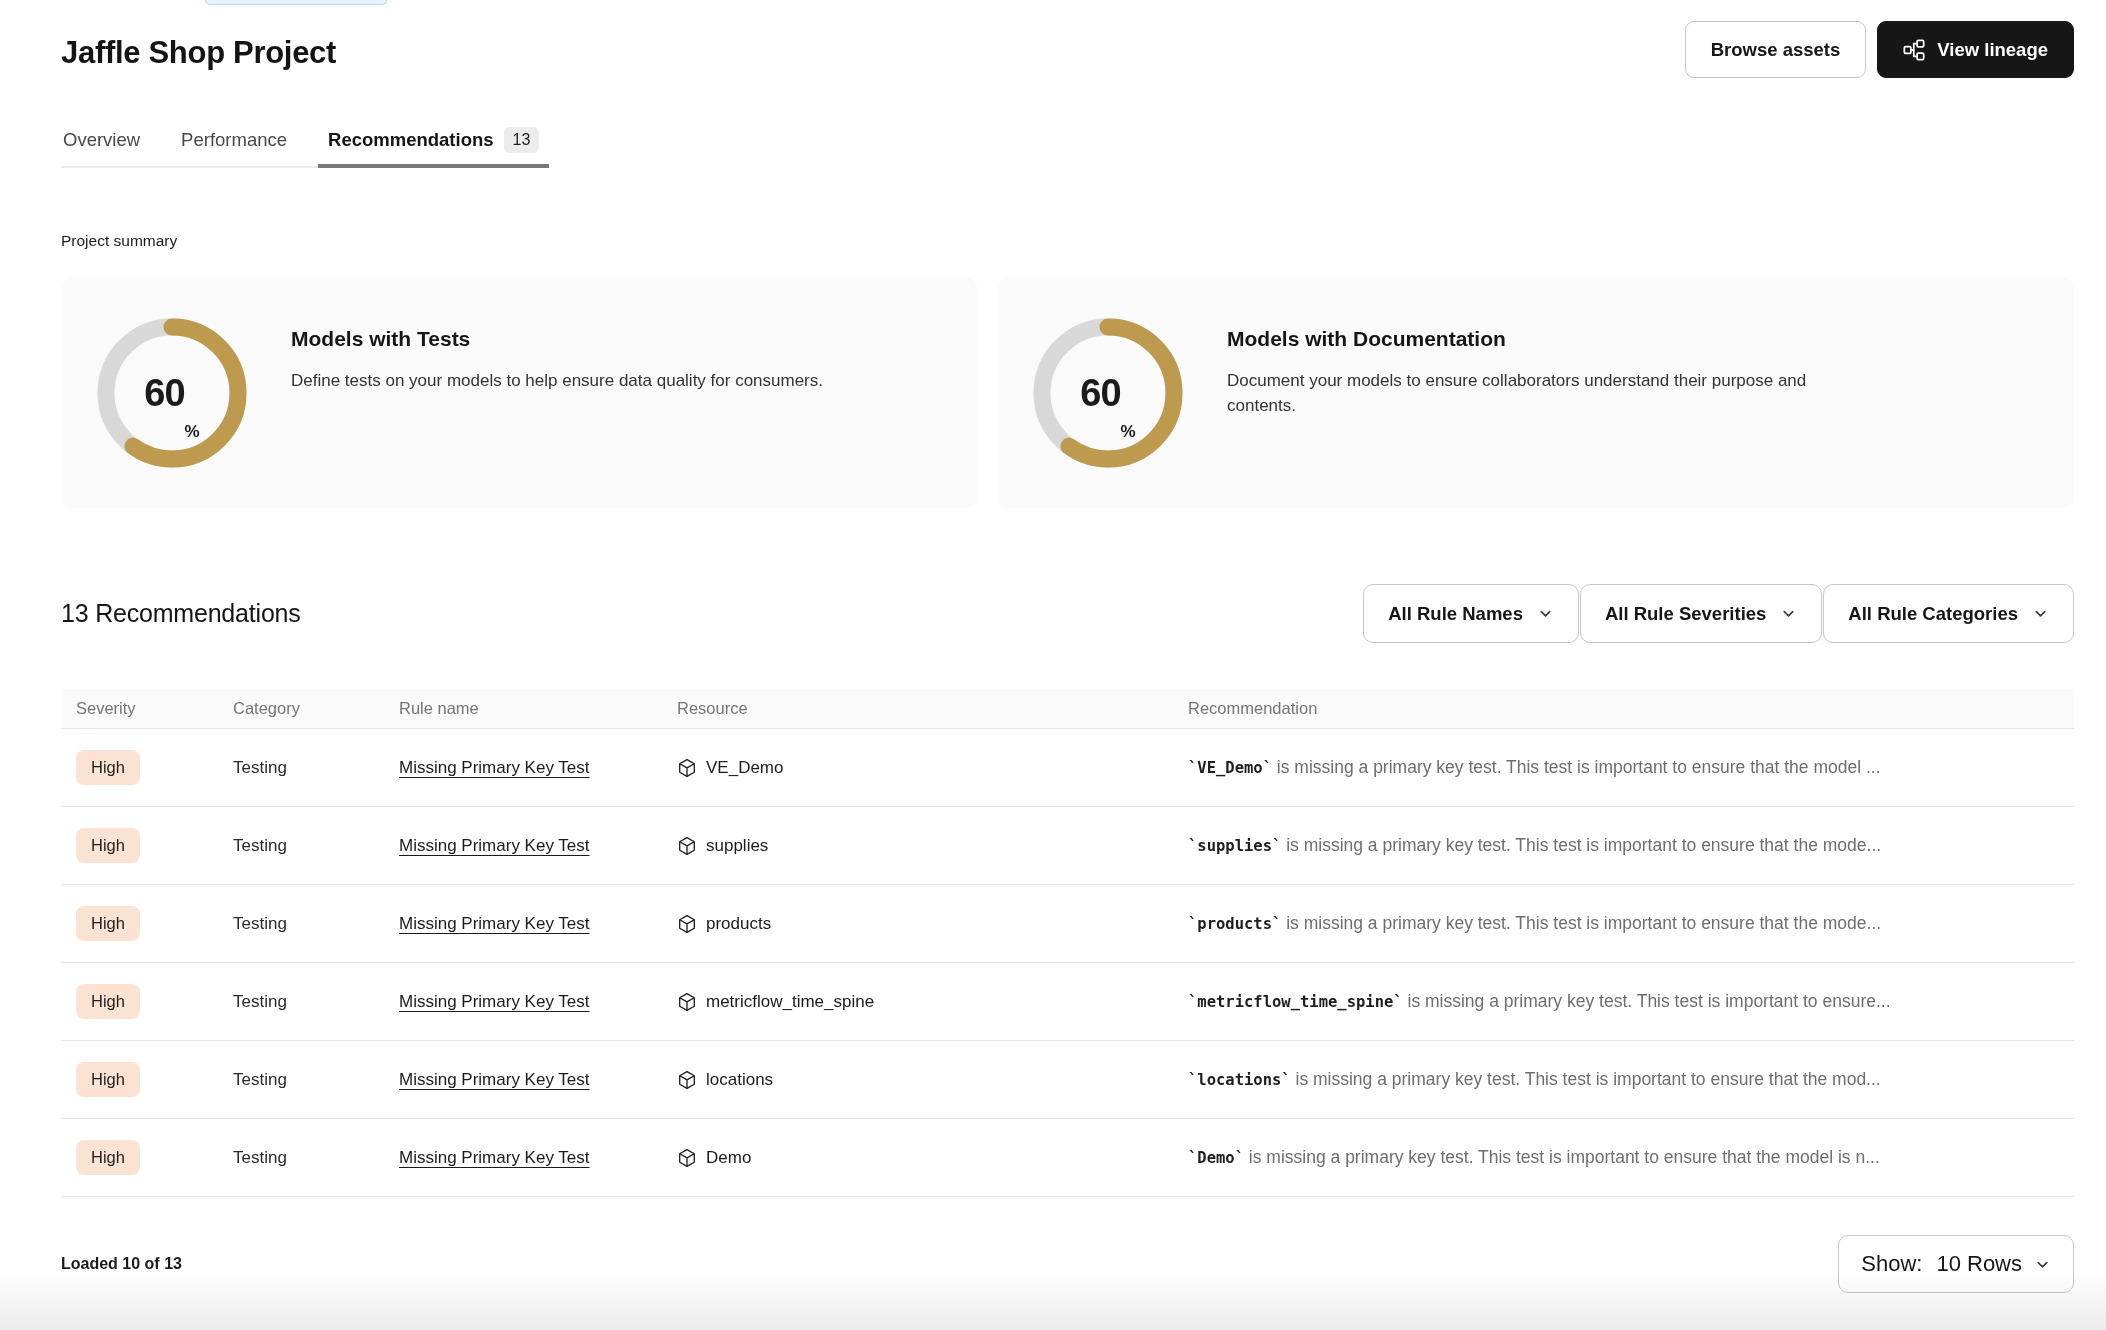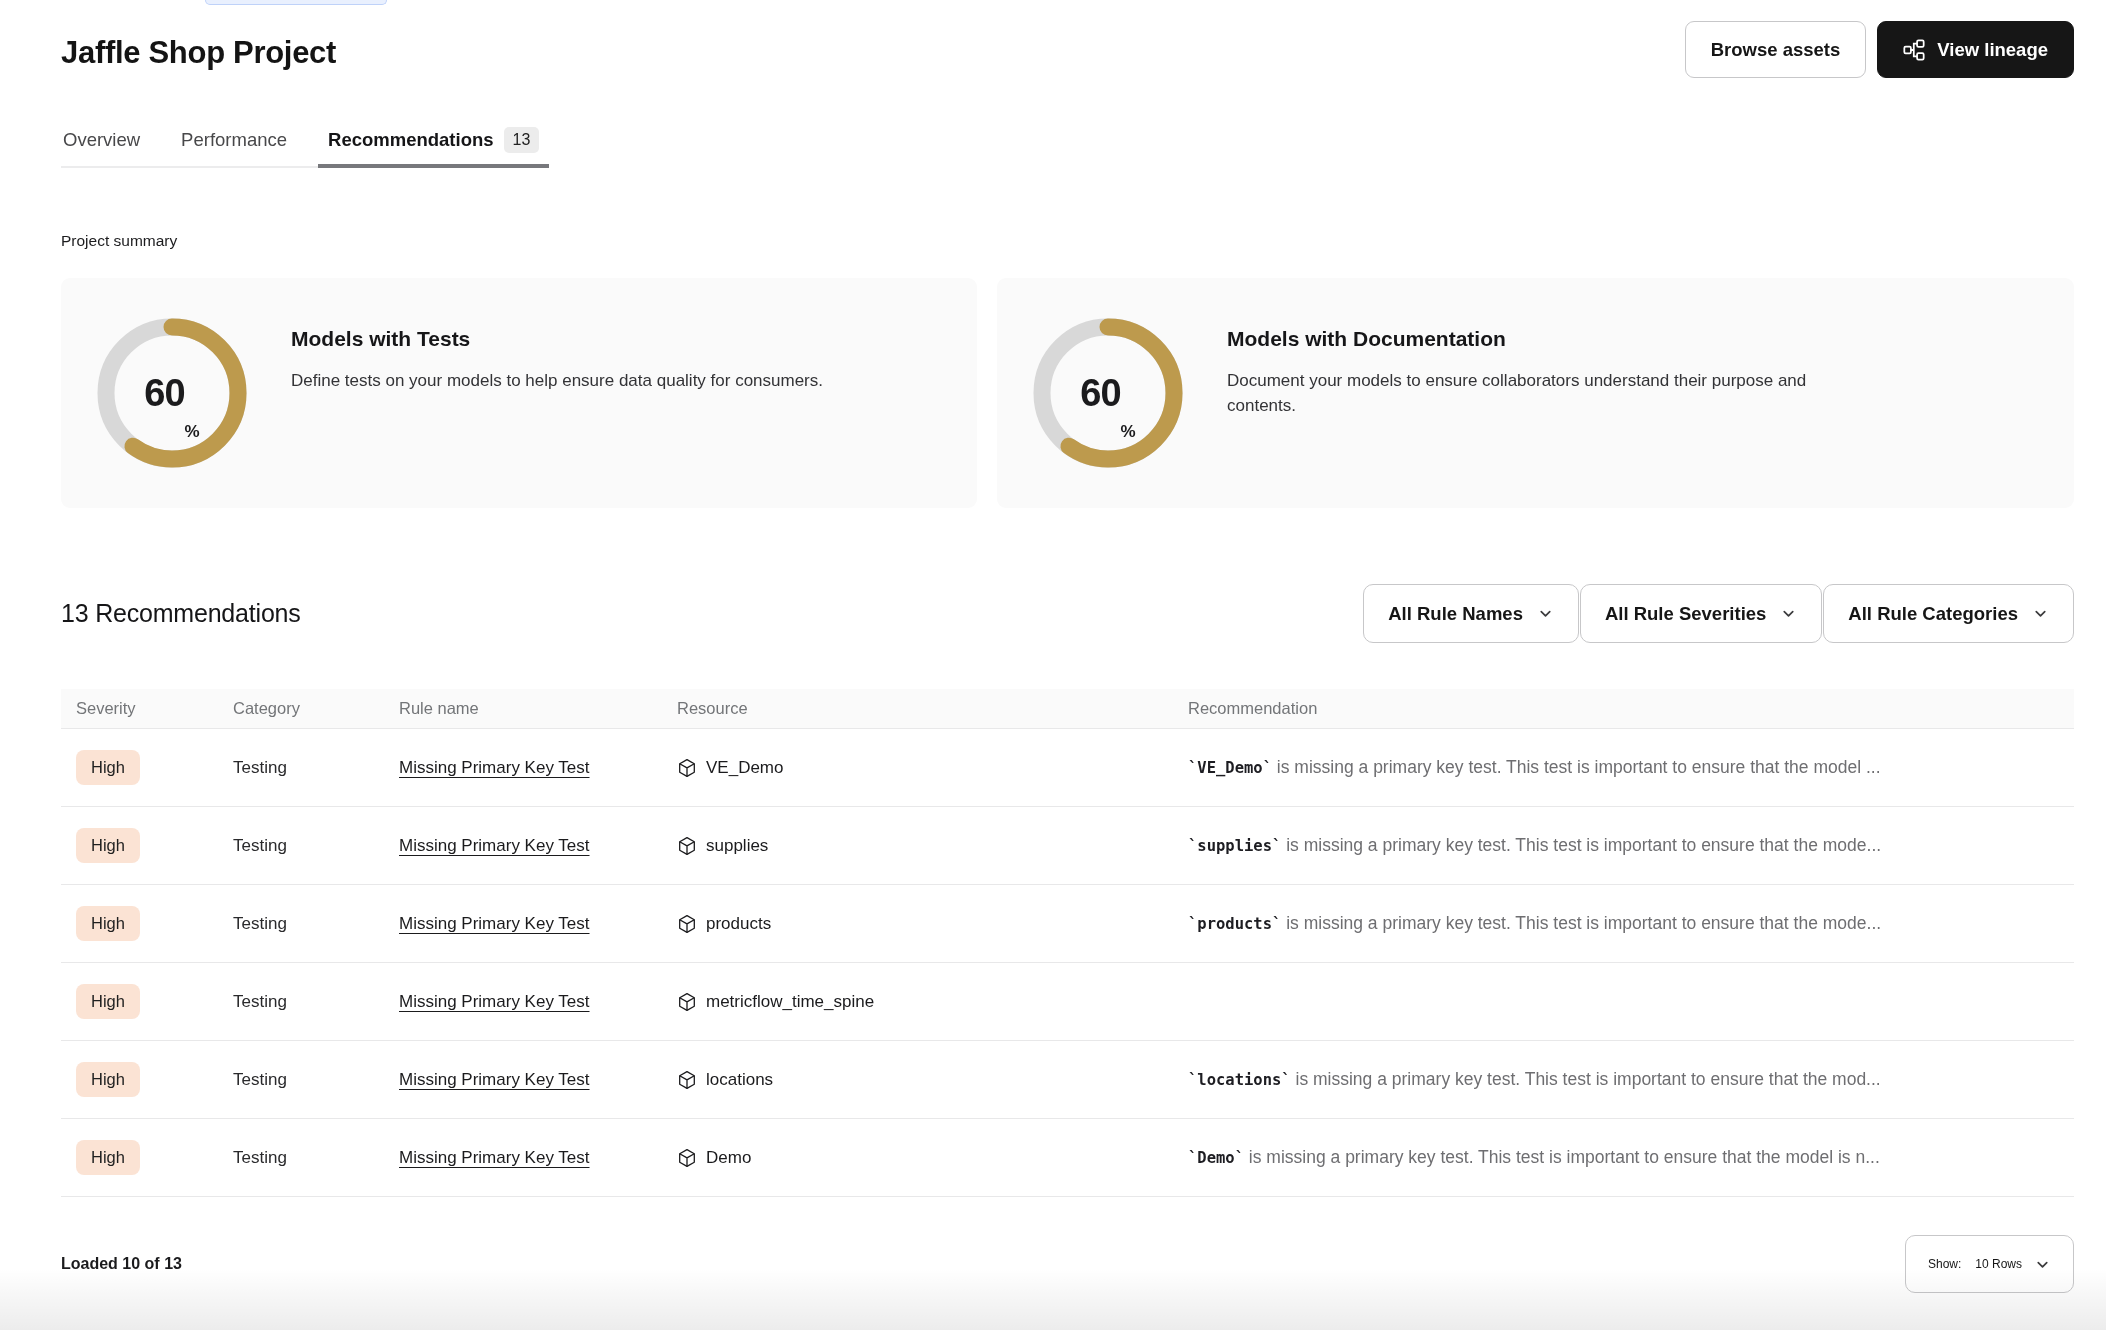--- a/index.html
+++ b/index.html
@@ -98,21 +98,21 @@
   .res-link { color: #1b1b1d; font-weight: 500; text-underline-offset: 4px; cursor: pointer; }
   .rec-cell { white-space: nowrap; overflow: hidden; color: #6e6e71; font-size: 17.5px; }
   .rec-code { font-family: "DejaVu Sans Mono", monospace; font-weight: 700; font-size: 15.5px; color: #1d1d22; }
 
   
   .table-footer { margin-top: 38px; display: flex; justify-content: space-between; align-items: center; }
   .loaded-label { font-size: 16px; font-weight: 700; color: #1b1b1d; }
   .show-rows {
     height: 58px; display: inline-flex; align-items: center; gap: 12px; padding: 0 22px;
     border-radius: 10px; border: 1px solid #c7c7c9; background: #fff;
-    font-size: 12px; color: #161616; cursor: pointer; font-family: "Liberation Sans", sans-serif;
+    font-size: 22px; color: #161616; cursor: pointer; font-family: "Liberation Sans", sans-serif;
   }
   .show-rows .show-word { font-weight: 500; }
   .show-rows .show-value { font-weight: 500; margin-left: 2px; }
 
   .bottom-fade {
     position: absolute; left: 0; right: 0; bottom: 0; height: 62px; pointer-events: none;
     background: linear-gradient(180deg, rgba(0,0,0,0) 0%, rgba(0,0,0,0.075) 100%);
   }
 </style>
 </head>
@@ -293,20 +293,21 @@
       <div><a class="rule-link">Missing Primary Key Test</a></div>
       <div class="res-cell">
         <span class="res-icon">
           <svg width="20" height="20" viewBox="0 0 20 20" fill="none" stroke="#1b1b1d" stroke-width="1.3" stroke-linejoin="round">
             <path d="M10 1.6l7.3 4.2v8.4L10 18.4l-7.3-4.2V5.8z"></path>
             <path d="M10 9.9L2.7 5.8 M10 9.9l7.3-4.1 M10 9.9v8.5"></path>
           </svg>
         </span>
         <a class="res-link">metricflow_time_spine</a>
       </div>
+      <div class="rec-cell"><span class="rec-code">`metricflow_time_spine`</span><span class="rec-rest"> is missing a primary key test. This test is important to ensure...</span></div>
     </div>
 
     <div class="trow">
       <div><span class="sev-badge">High</span></div>
       <div class="cat">Testing</div>
       <div><a class="rule-link">Missing Primary Key Test</a></div>
       <div class="res-cell">
         <span class="res-icon">
           <svg width="20" height="20" viewBox="0 0 20 20" fill="none" stroke="#1b1b1d" stroke-width="1.3" stroke-linejoin="round">
             <path d="M10 1.6l7.3 4.2v8.4L10 18.4l-7.3-4.2V5.8z"></path>

